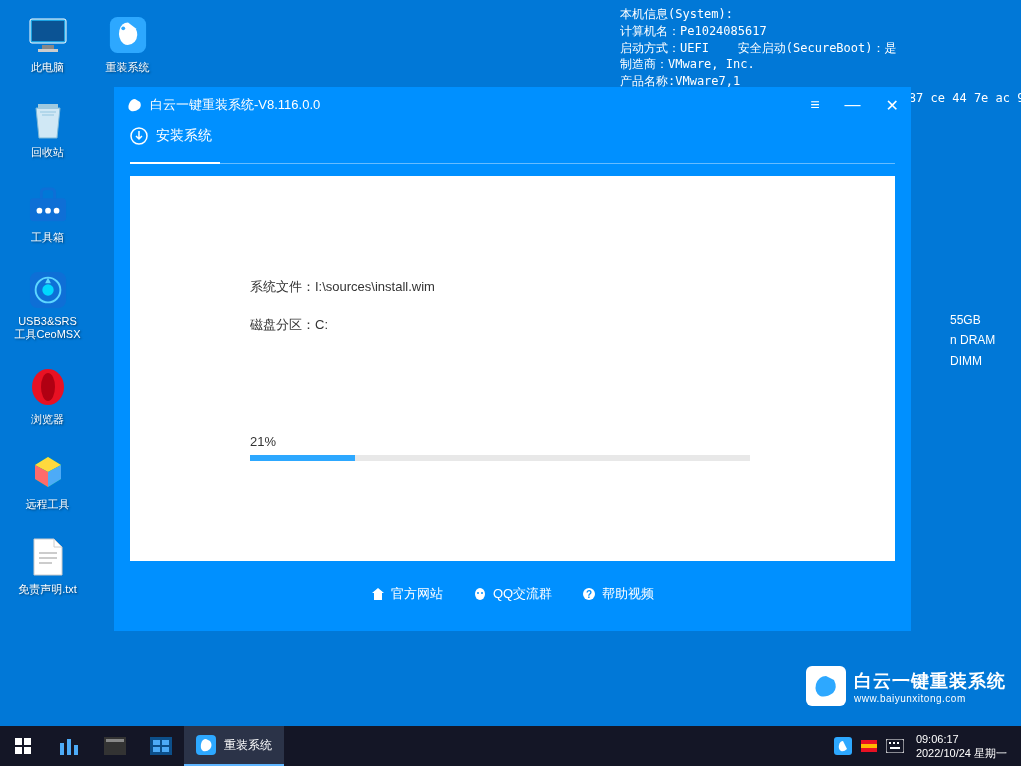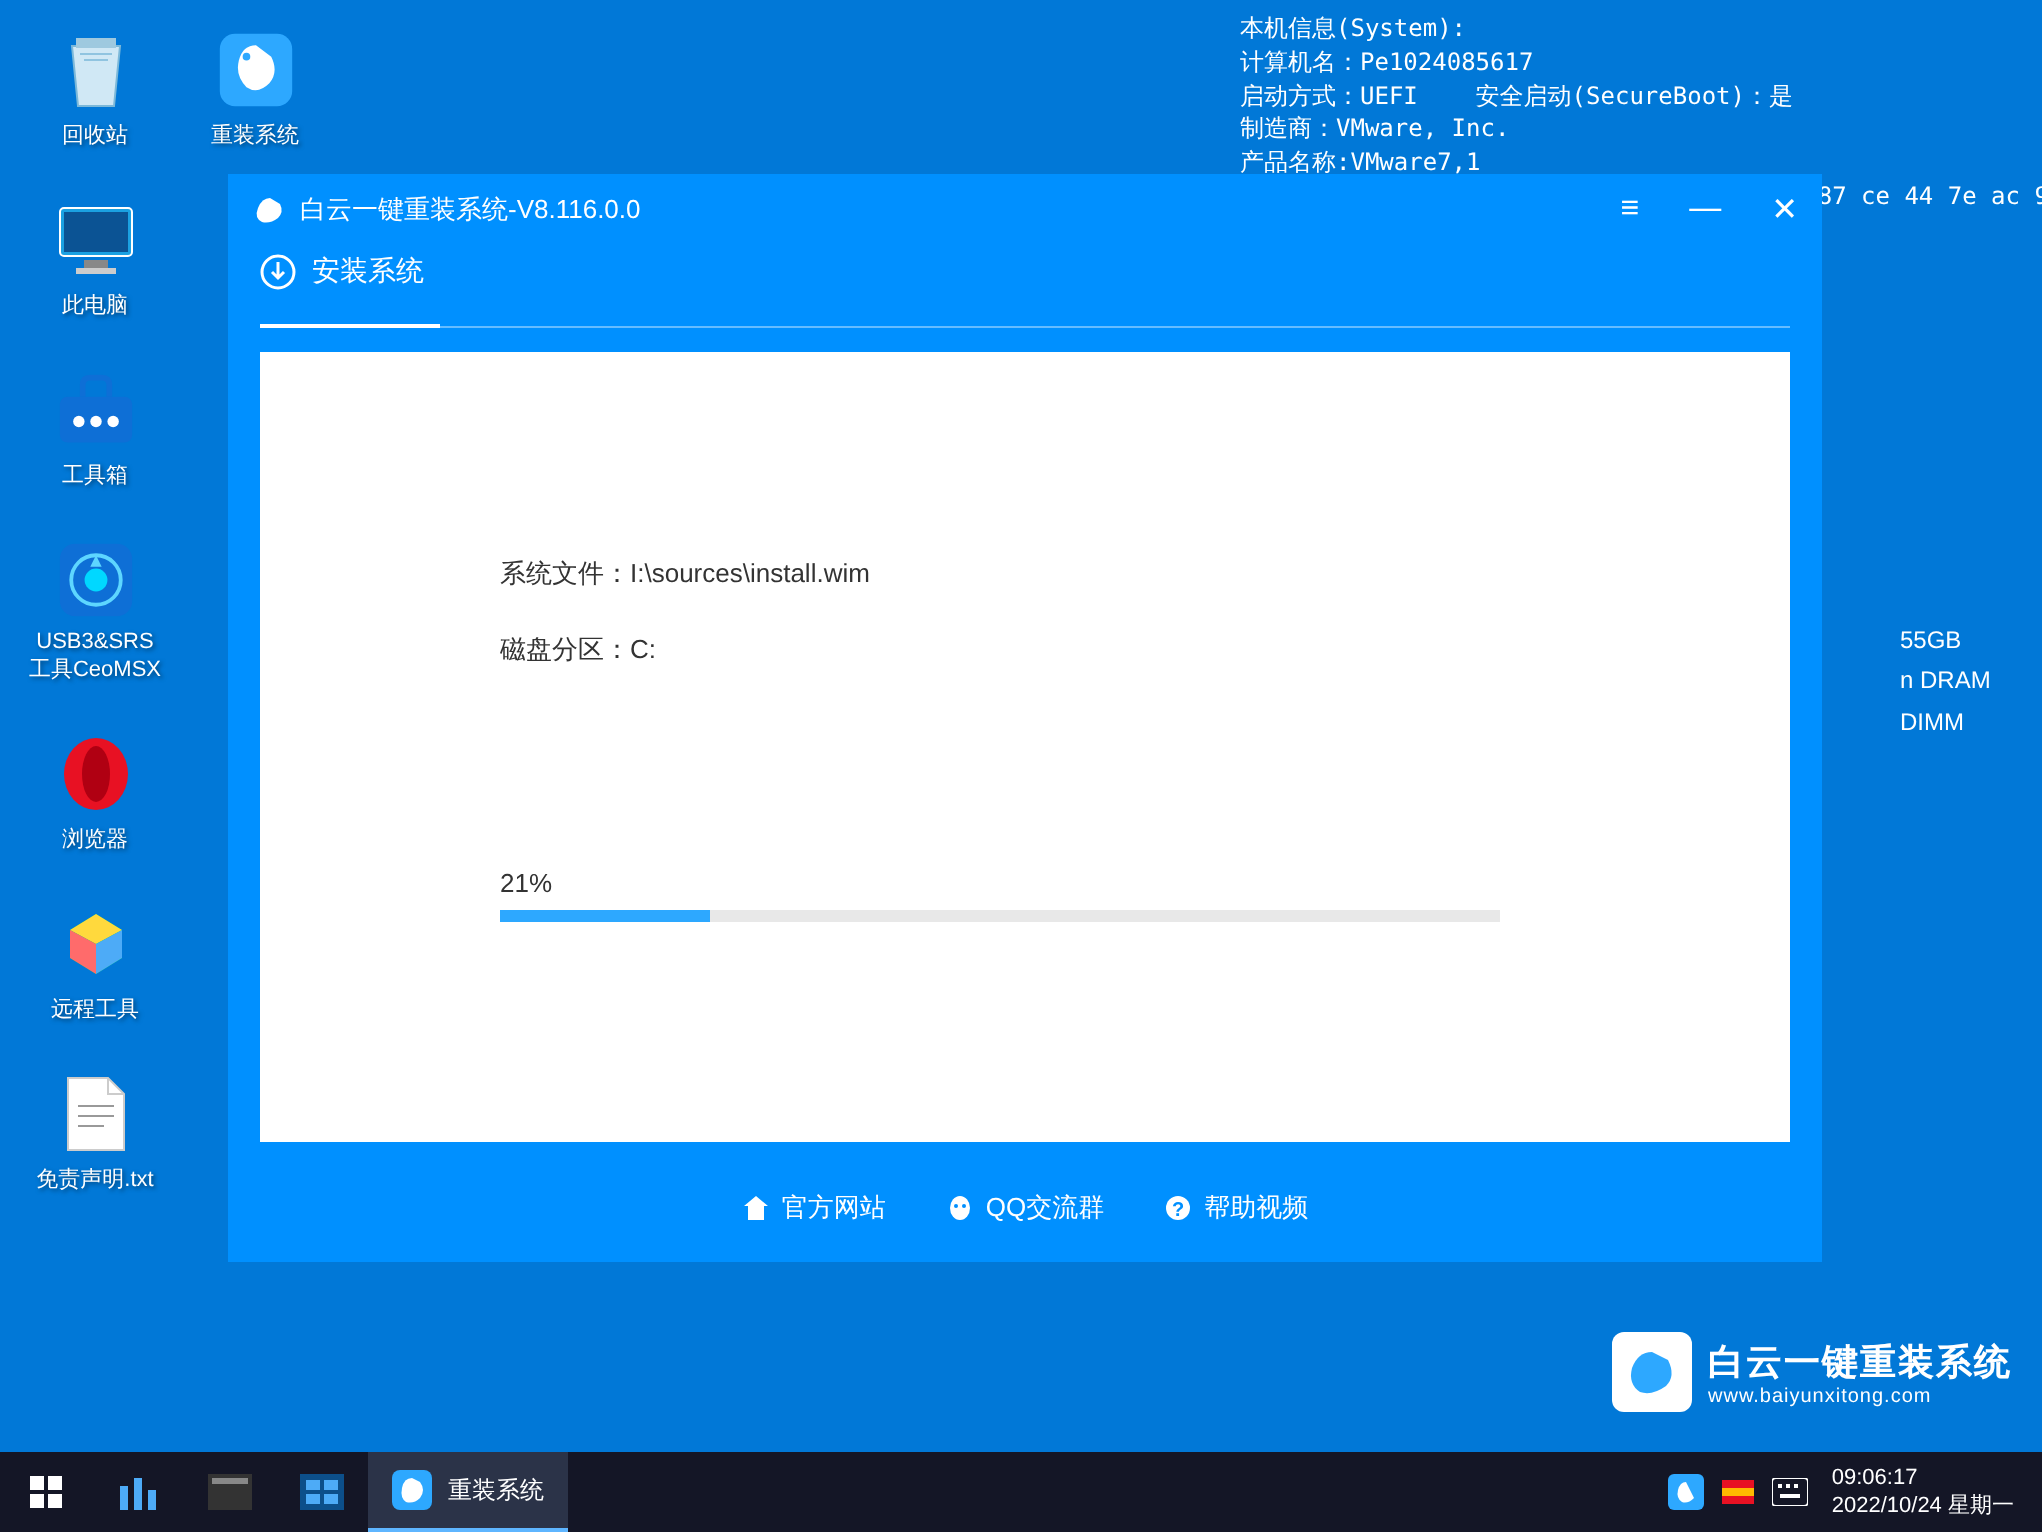--- a/index.html
+++ b/index.html
@@ -27,21 +27,21 @@
     .tab-underline::before { content: ''; position: absolute; left: 0; top: -1px; width: 90px; height: 2px; background: #fff; }
     
     .app-content { flex: 1; background: #fff; margin: 12px 16px 8px 16px; padding: 102px 120px 0 120px; color: #333; }
     .content-line { font-size: 13px; margin-bottom: 20px; }
     
     .progress-area { margin-top: 100px; }
     .progress-label { font-size: 13px; margin-bottom: 6px; }
     .progress-bar { width: 500px; height: 6px; background: #e8e8e8; position: relative; }
     .progress-fill { height: 100%; background: #2DA8FF; }
     
-    .app-footer { padding: 16px 0 18px 0; display: flex; justify-content: center; gap: 30px; color: #fff; font-size: 13px; }
+    .app-footer { padding: 16px 0 28px 0; display: flex; justify-content: center; gap: 30px; color: #fff; font-size: 13px; }
     .footer-link { display: flex; align-items: center; gap: 6px; cursor: pointer; }
     
     .watermark { position: absolute; bottom: 60px; right: 15px; display: flex; align-items: center; gap: 8px; color: #fff; }
     .watermark-icon { width: 40px; height: 40px; background: #fff; border-radius: 6px; display: flex; align-items: center; justify-content: center; }
     .watermark-text .wm-title { font-size: 18px; font-weight: bold; letter-spacing: 1px; }
     .watermark-text .wm-url { font-size: 10px; letter-spacing: 0.5px; }
     
     .taskbar { position: absolute; bottom: 0; left: 0; right: 0; height: 40px; background: #141626; display: flex; align-items: center; }
     .taskbar-left { display: flex; height: 100%; }
     .taskbar-btn { width: 46px; height: 100%; display: flex; align-items: center; justify-content: center; cursor: pointer; }
@@ -52,40 +52,40 @@
     .tray-clock { font-size: 11px; line-height: 1.3; padding: 0 6px; }
     
     .brand-overlay { position: absolute; bottom: 2px; right: 12px; color: #6EC3FF; font-size: 22px; font-weight: bold; opacity: 0.7; letter-spacing: 2px; pointer-events: none; display: flex; align-items: center; gap: 6px; }
     
     svg { display: block; }
   </style>
 </head>
 <body>
 
 <div class="desktop-icons">
-  <div class="desktop-icon">
-    <div class="icon-img">
-      <svg width="36" height="40" viewBox="0 0 36 40">
-          <path d="M6 8 L30 8 L27 38 L9 38 Z" fill="#d0e8f5" stroke="#7BB8D9" stroke-width="1"></path>
-          <rect x="8" y="4" width="20" height="5" fill="#9EC9DF"></rect>
-          <path d="M10 12 L26 12 M12 15 L24 15" stroke="#7BB8D9" stroke-width="0.7"></path>
-        </svg>
-    </div>
-    <div class="icon-label">回收站</div>
-  </div>
   <div class="desktop-icon">
     <div class="icon-img">
       <svg width="40" height="36" viewBox="0 0 40 36">
           <rect x="2" y="2" width="36" height="24" rx="2" fill="#1BA1E2" stroke="#fff" stroke-width="1"></rect>
           <rect x="4" y="4" width="32" height="20" fill="#0B5394"></rect>
           <rect x="14" y="28" width="12" height="4" fill="#888"></rect>
           <rect x="10" y="32" width="20" height="3" fill="#ccc"></rect>
         </svg>
     </div>
     <div class="icon-label">此电脑</div>
+  </div>
+  <div class="desktop-icon">
+    <div class="icon-img">
+      <svg width="36" height="40" viewBox="0 0 36 40">
+          <path d="M6 8 L30 8 L27 38 L9 38 Z" fill="#d0e8f5" stroke="#7BB8D9" stroke-width="1"></path>
+          <rect x="8" y="4" width="20" height="5" fill="#9EC9DF"></rect>
+          <path d="M10 12 L26 12 M12 15 L24 15" stroke="#7BB8D9" stroke-width="0.7"></path>
+        </svg>
+    </div>
+    <div class="icon-label">回收站</div>
   </div>
   <div class="desktop-icon">
     <div class="icon-img">
       <svg width="42" height="38" viewBox="0 0 42 38">
           <rect x="2" y="12" width="38" height="24" rx="4" fill="#0E6FD6"></rect>
           <path d="M14 12 L14 6 Q14 2 18 2 L24 2 Q28 2 28 6 L28 12" fill="none" stroke="#0E6FD6" stroke-width="3"></path>
           <circle cx="12" cy="25" r="3" fill="#fff"></circle>
           <circle cx="21" cy="25" r="3" fill="#fff"></circle>
           <circle cx="30" cy="25" r="3" fill="#fff"></circle>
         </svg>

